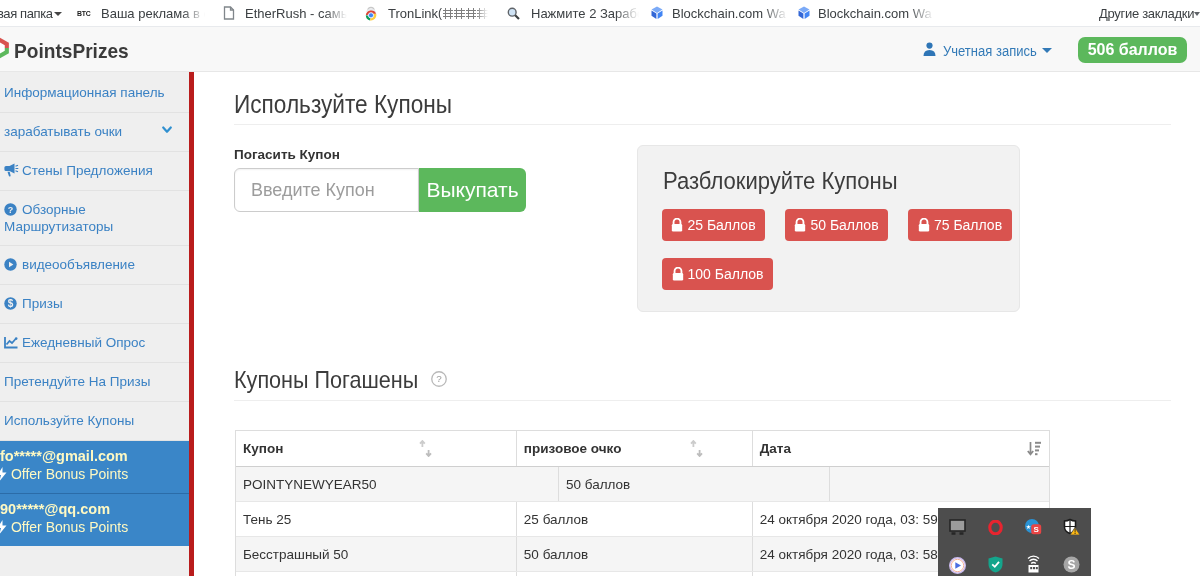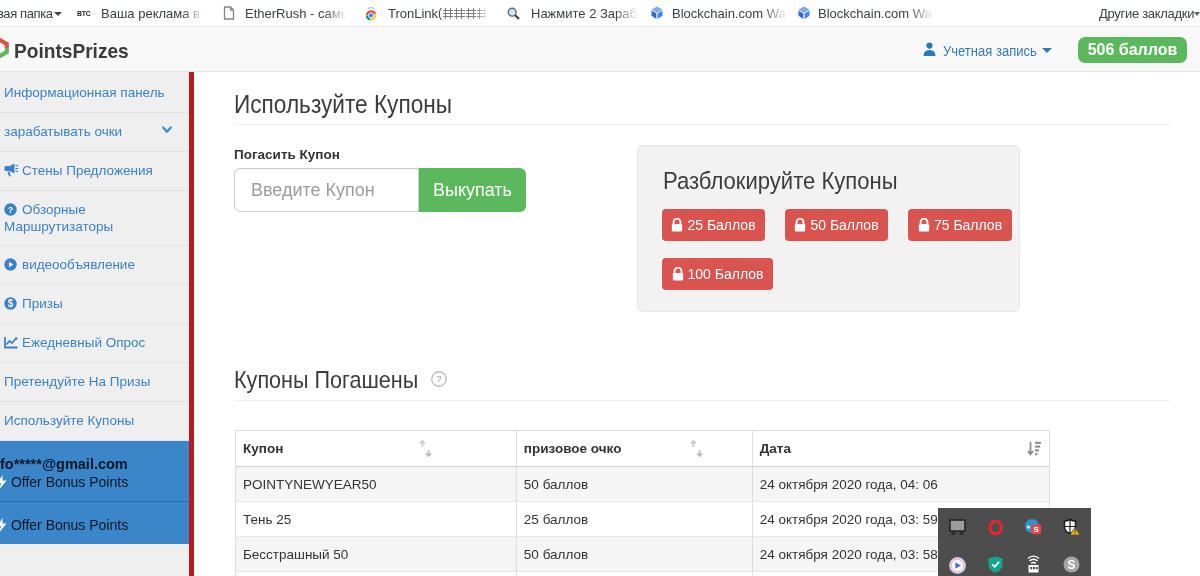--- a/index.html
+++ b/index.html
@@ -21,32 +21,32 @@
 
 #hdr { left:0; top:27px; width:1200px; height:45px; background:#f8f8f8; border-bottom:1px solid #e7e7e7; }
 #logo-text { position:absolute; left:14px; top:12px; font-size:21px; font-weight:bold; color:#3b3b3b; transform:scaleX(0.91); transform-origin:left top; }
 #acct { position:absolute; left:943px; top:16px; font-size:14px; color:#337ab7; transform:scaleX(0.93); transform-origin:left top; }
 #badge { position:absolute; left:1078px; top:10px; width:109px; height:26px; background:#5cb85c; border-radius:7px; color:#fff; font-size:16px; font-weight:bold; text-align:center; line-height:26px; }
 
 
 #sidebar { left:0; top:72px; width:194px; height:504px; background:#efefef; border-right:5px solid #b91c1c; }
 .sitem { position:relative; border-bottom:1px solid #e2e2e2; padding:9px 8px 10px 4px; font-size:13.5px; line-height:19px; color:#3b82c4; }
 .sitem .ic { display:inline-block; width:18px; }
-.blk { position:relative; background:#3a86c8; color:#0f172a; font-size:14px; padding:14px 8px 10px 0; line-height:18px; }
+.blk { position:relative; background:#3a86c8; color:#fef9c3; font-size:14px; padding:6px 8px 10px 0; line-height:18px; }
 .blk .em { font-weight:bold; font-size:14.5px; }
 .blk .of { font-size:14px; }
 #blk1 { border-bottom:1px solid #2b6ca8; }
 
 
 #main { left:207px; top:72px; width:993px; height:504px; background:#fff; }
 h1.pg { position:absolute; left:27px; top:17px; font-size:26px; font-weight:normal; color:#3c3c3c; transform:scaleX(0.87); transform-origin:left top; }
 #hr1 { position:absolute; left:27px; top:52px; width:937px; height:1px; background:#eee; }
 #lbl { position:absolute; left:27px; top:75px; font-size:13.5px; font-weight:bold; color:#333; }
 #inp { position:absolute; left:27px; top:96px; width:185px; height:44px; background:#fff; border:1px solid #ccc; border-radius:6px 0 0 6px; font-size:18px; color:#9c9c9c; line-height:42px; padding-left:16px; box-shadow:inset 0 1px 2px rgba(0,0,0,.06); }
-#btn-redeem { position:absolute; left:212px; top:96px; width:107px; height:44px; background:#5cb85c; border-radius:0 6px 6px 0; color:#fff; font-size:18px; text-align:center; line-height:44px; }
+#btn-redeem { position:absolute; left:212px; top:96px; width:107px; height:44px; background:#5cb85c; border-radius:0 6px 6px 0; color:#fff; font-size:21px; text-align:center; line-height:44px; }
 #card { position:absolute; left:430px; top:73px; width:383px; height:167px; background:#f2f2f2; border:1px solid #e7e7e7; border-radius:6px; }
 #card h2 { position:absolute; left:25px; top:21px; font-size:24.5px; font-weight:normal; color:#3c3c3c; transform:scaleX(0.9); transform-origin:left top; }
 .rbtn { position:absolute; height:32px; background:#d9534f; border-radius:4px; color:#fff; font-size:14px; display:flex; align-items:center; justify-content:center; gap:4px; }
 h2.sec { position:absolute; left:27px; top:294px; font-size:24px; font-weight:normal; color:#3c3c3c; }
 h2.sec .t { display:inline-block; transform:scaleX(0.9); transform-origin:left top; }
 #hr2 { position:absolute; left:27px; top:328px; width:937px; height:1px; background:#eee; }
 
 
 #tbl { position:absolute; left:28px; top:358px; width:815px; height:146px; border:1px solid #ddd; border-bottom:none; }
 .trow { position:relative; display:flex; border-bottom:1px solid #e7e7e7; }
@@ -167,20 +167,21 @@
         </svg></span>Ежедневный Опрос</div>
   <div class="sitem">Претендуйте На Призы</div>
   <div class="sitem">Используйте Купоны</div>
   <div class="blk" id="blk1">
       <div class="em">fo*****@gmail.com</div>
       <div class="of"><svg width="10" height="14" viewBox="0 0 10 14" style="vertical-align:-2px; margin-left:-3px;">
           <path d="M5.5 0 L0.5 8 H4 L2.5 14 L9.5 5.5 H5.5 Z" fill="#fff"></path>
         </svg> Offer Bonus Points</div>
     </div>
   <div class="blk" id="blk2">
+      <div class="em">90*****@qq.com</div>
       <div class="of"><svg width="10" height="14" viewBox="0 0 10 14" style="vertical-align:-2px; margin-left:-3px;">
           <path d="M5.5 0 L0.5 8 H4 L2.5 14 L9.5 5.5 H5.5 Z" fill="#fff"></path>
         </svg> Offer Bonus Points</div>
     </div>
 </div>
 <div class="abs" id="main">
   <h1 class="pg">Используйте Купоны</h1>
   <div id="hr1"></div>
   <div id="lbl">Погасить Купон</div>
   <div id="inp">Введите Купон</div>
@@ -223,21 +224,20 @@
             <path d="M3.5 1 V13 M0.8 10 L3.5 13.4 L6.2 10" stroke="#8a8a8a" stroke-width="1.7" fill="none"></path>
             <rect x="8" y="0.8" width="6" height="2" fill="#8a8a8a"></rect>
             <rect x="8" y="4.6" width="5" height="2" fill="#8a8a8a"></rect>
             <rect x="8" y="8.4" width="4" height="2" fill="#8a8a8a"></rect>
             <rect x="8" y="12.2" width="2.5" height="2" fill="#8a8a8a"></rect>
           </svg></div>
       </div>
     <div class="trow r odd">
         <div class="tc tc1">POINTYNEWYEAR50</div>
         <div class="tc tc2">50 баллов</div>
-        <div class="tc tc3">24 октября 2020 года, 04: 06</div>
       </div>
     <div class="trow r">
         <div class="tc tc1">Тень 25</div>
         <div class="tc tc2">25 баллов</div>
         <div class="tc tc3">24 октября 2020 года, 03: 59</div>
       </div>
     <div class="trow r odd">
         <div class="tc tc1">Бесстрашный 50</div>
         <div class="tc tc2">50 баллов</div>
         <div class="tc tc3">24 октября 2020 года, 03: 58</div>

